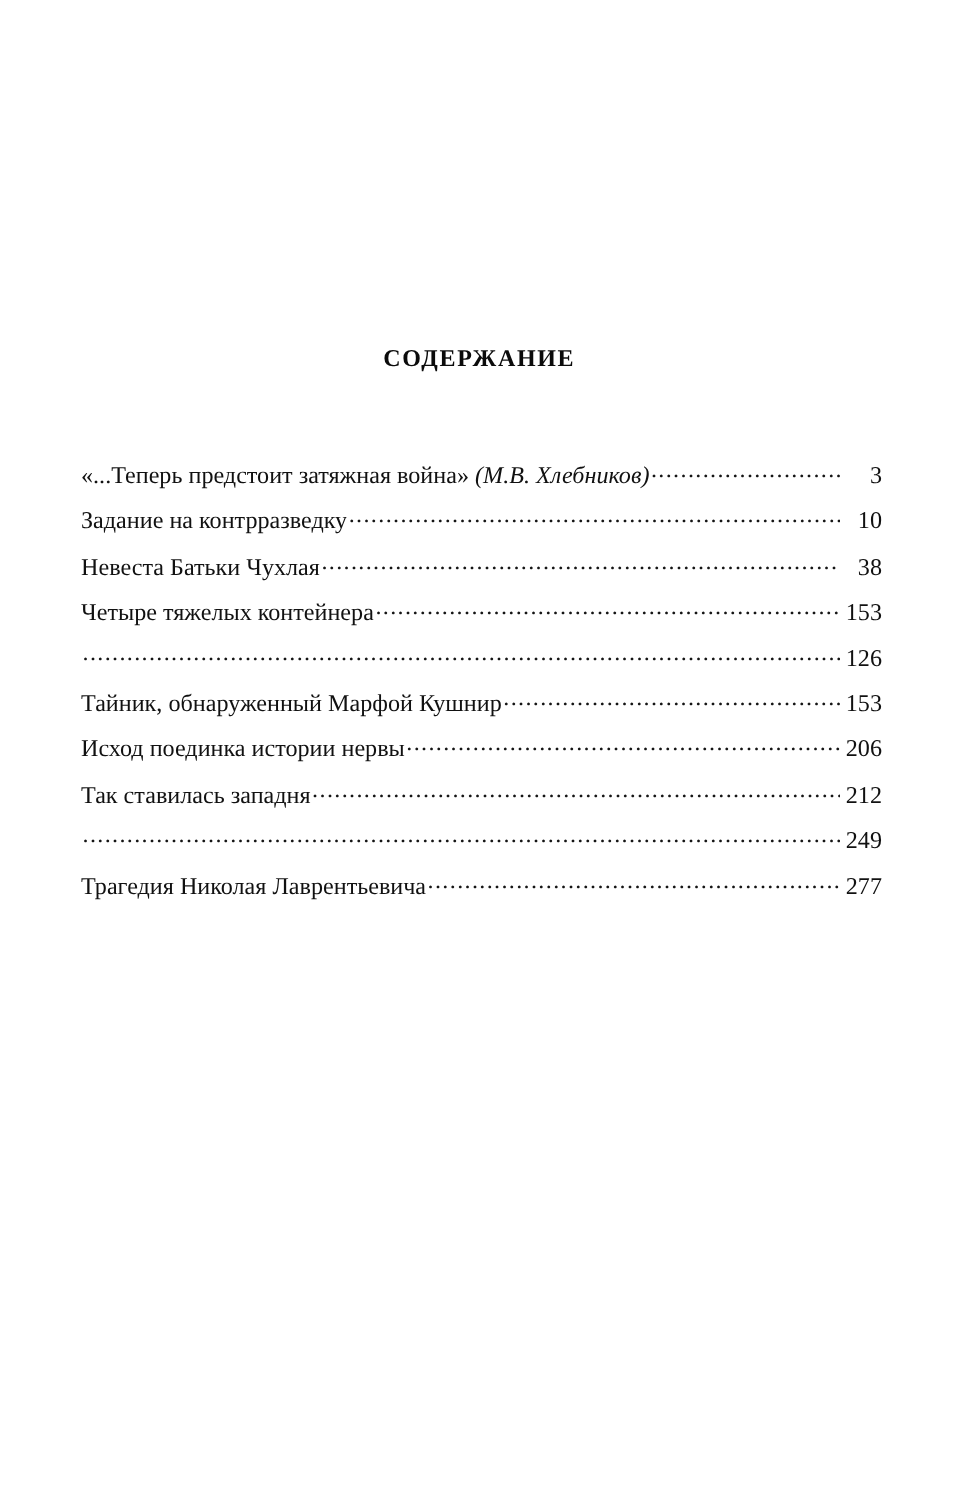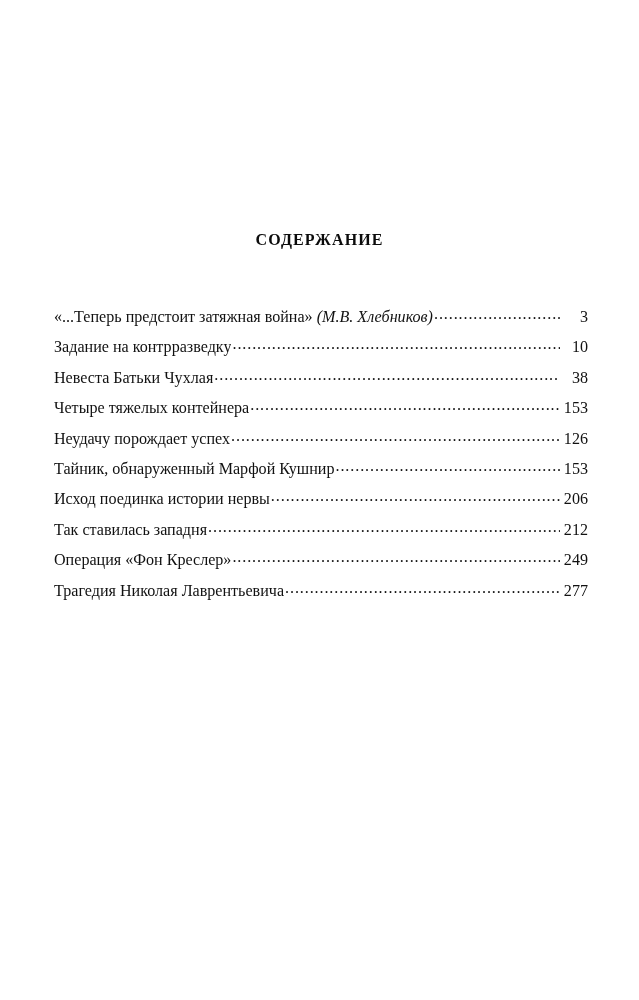--- a/index.html
+++ b/index.html
@@ -131,41 +131,39 @@
         <span class="entry-title">Невеста Батьки Чухлая</span>
         <span class="leader"></span>
         <span class="entry-page">38</span>
       </li>
       <li class="toc-entry">
         <span class="entry-title">Четыре тяжелых контейнера</span>
         <span class="leader"></span>
         <span class="entry-page">153</span>
       </li>
       <li class="toc-entry">
-        <span class="entry-title">Неудачу порождает успех</span>
         <span class="leader"></span>
         <span class="entry-page">126</span>
       </li>
       <li class="toc-entry">
         <span class="entry-title">Тайник, обнаруженный Марфой Кушнир</span>
         <span class="leader"></span>
         <span class="entry-page">153</span>
       </li>
       <li class="toc-entry gap-before-leader">
         <span class="entry-title">Исход поединка истории нервы</span>
         <span class="leader"></span>
         <span class="entry-page">206</span>
       </li>
       <li class="toc-entry gap-before-leader">
         <span class="entry-title">Так ставилась западня</span>
         <span class="leader"></span>
         <span class="entry-page">212</span>
       </li>
       <li class="toc-entry gap-before-leader">
-        <span class="entry-title">Операция «Фон Креслер»</span>
         <span class="leader"></span>
         <span class="entry-page">249</span>
       </li>
       <li class="toc-entry gap-before-leader">
         <span class="entry-title">Трагедия Николая Лаврентьевича</span>
         <span class="leader"></span>
         <span class="entry-page">277</span>
       </li>
     </ul>
 

